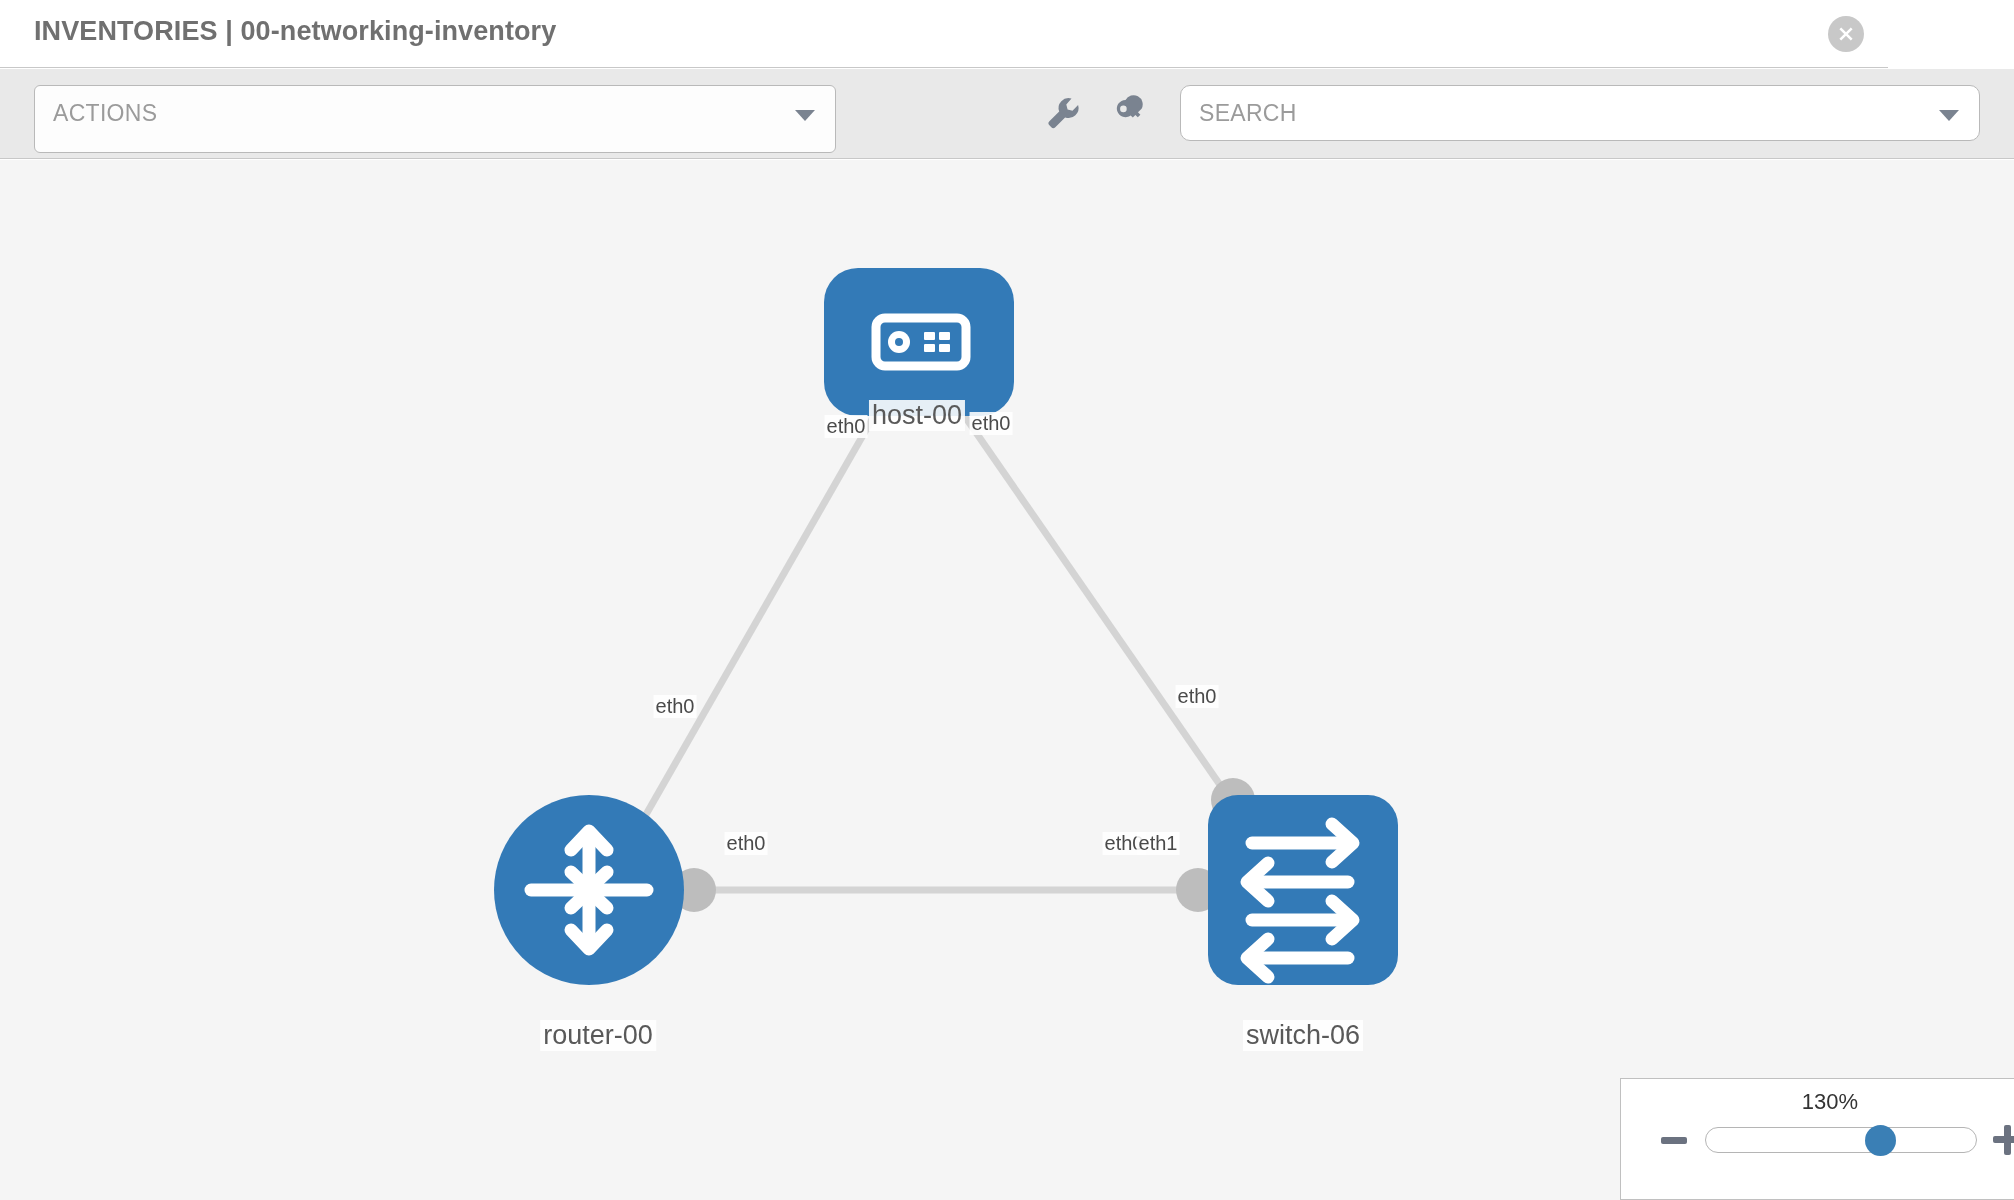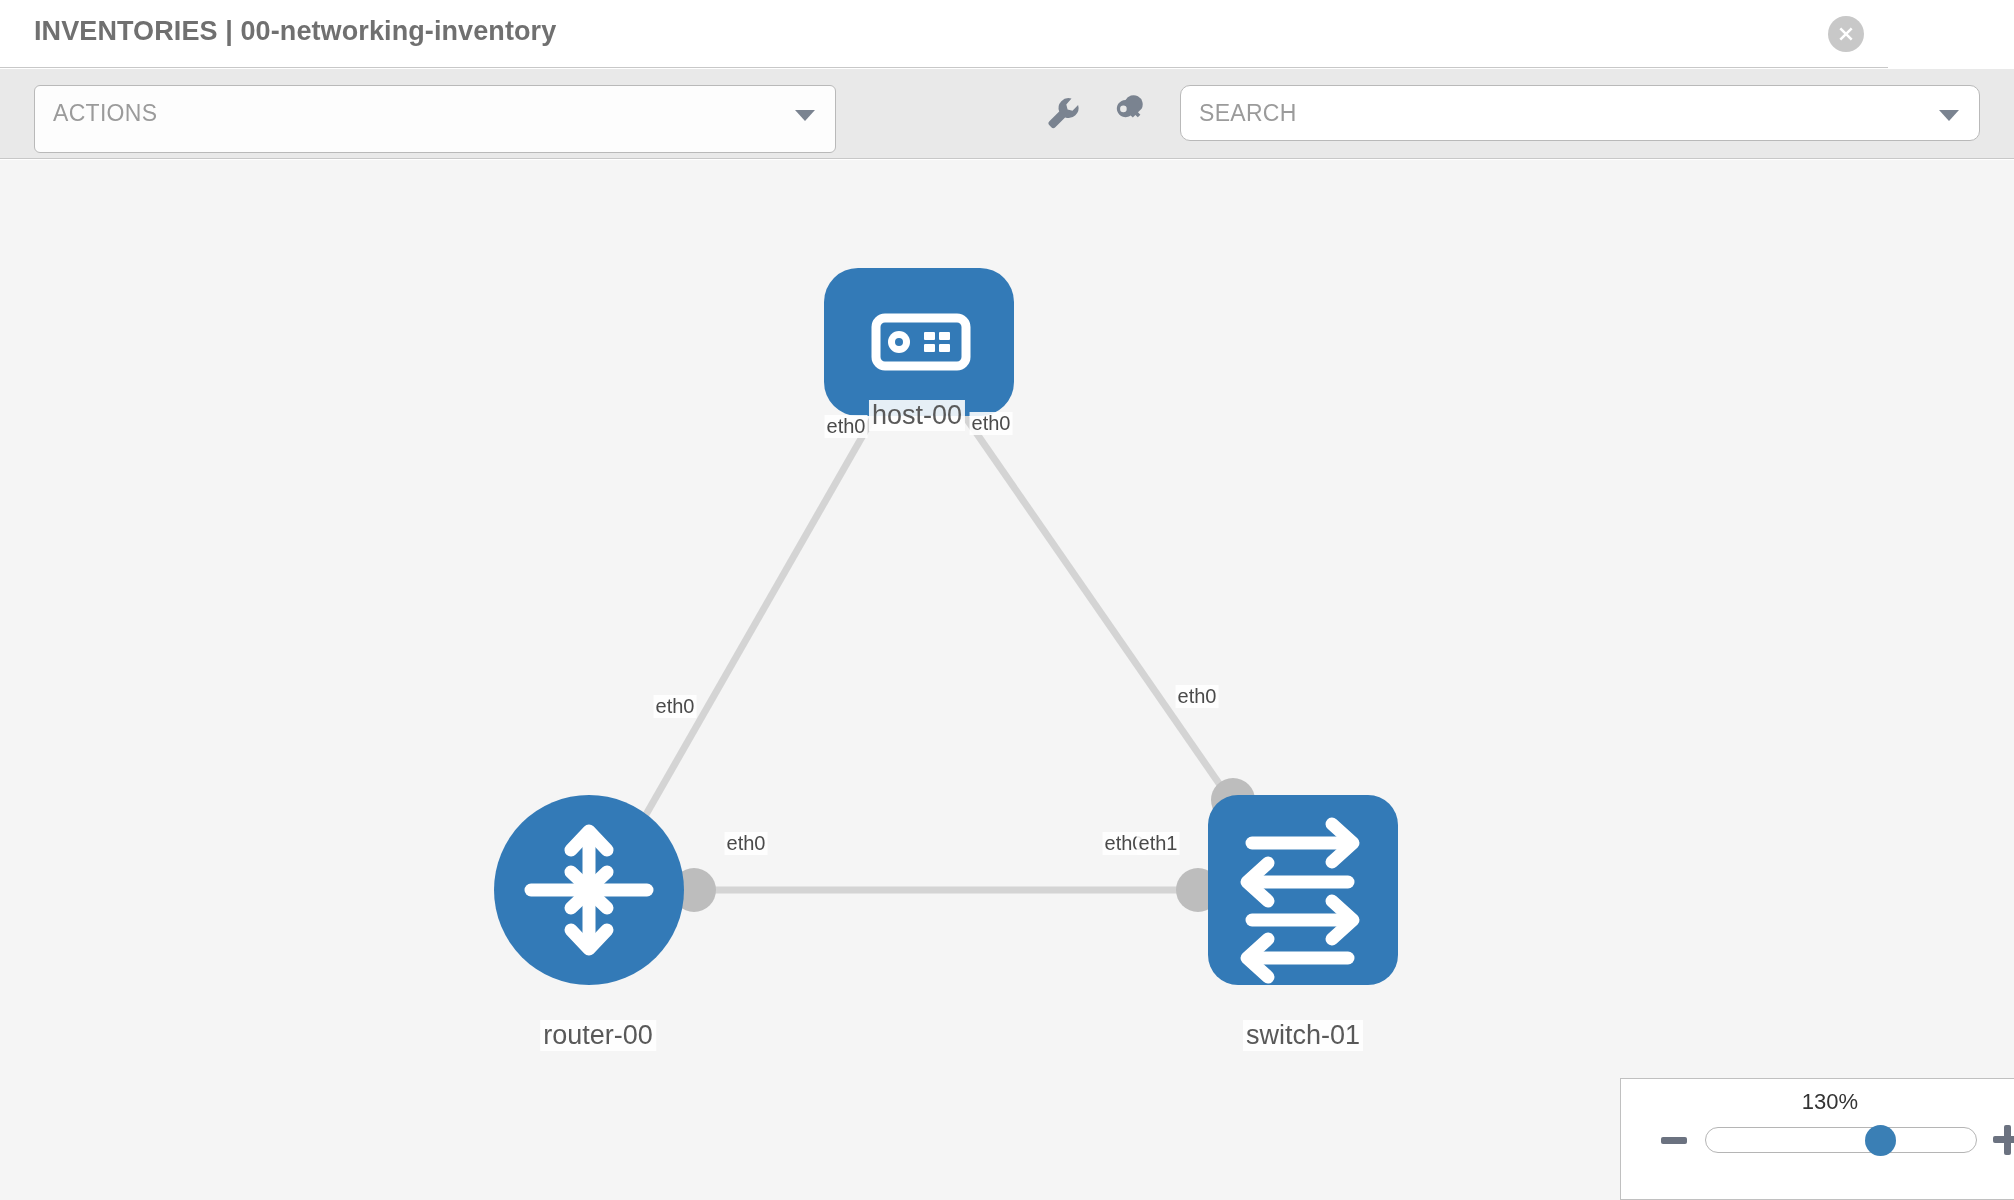--- a/index.html
+++ b/index.html
@@ -253,21 +253,21 @@
     <div class="node-label" style="left:917px; top:240px;">host-00</div>
     <div class="iface-label" style="left:991px; top:252px;">eth0</div>
 
     <div class="iface-label" style="left:675px; top:535px;">eth0</div>
     <div class="iface-label" style="left:746px; top:672px;">eth0</div>
     <div class="node-label" style="left:590px; top:860px;margin-left:8px;">router-00</div>
 
     <div class="iface-label" style="left:1197px; top:525px;">eth0</div>
     <div class="iface-label" style="left:1124px; top:672px;">eth0</div>
     <div class="iface-label" style="left:1143px; top:672px;margin-left:15px;">eth1</div>
-    <div class="node-label" style="left:1303px; top:860px;">switch-01</div>
+    <div class="node-label" style="left:1303px; top:860px;">switch-06</div>
   </div>
 
   <div class="zoom-panel">
     <div class="zoom-value">130%</div>
     <div class="zoom-minus"></div>
     <div class="zoom-track"></div>
     <div class="zoom-thumb"></div>
     <div class="zoom-plus"></div>
   </div>
 

